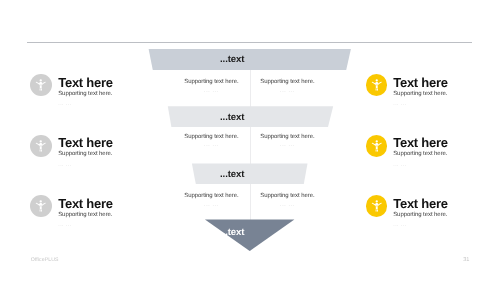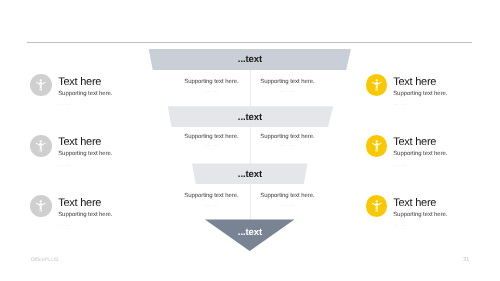--- a/index.html
+++ b/index.html
@@ -12,30 +12,30 @@
   .vline{position:absolute;left:250px;top:49px;width:1px;height:202px;background:#ececee;}
 
   .funnel{position:absolute;left:0;top:0;width:500px;height:281px;}
 
   
   .item{position:absolute;left:0;top:0;width:500px;height:0;}
   .circ{position:absolute;width:21.8px;height:21.8px;border-radius:50%;
         display:flex;align-items:center;justify-content:center;}
   .circ.gray{background:#cfcfcf;}
   .circ.yellow{background:#fac800;}
-  .t1{position:absolute;font-size:11px;font-weight:normal;color:#131313;
+  .t1{position:absolute;font-size:13px;font-weight:bold;color:#131313;
       letter-spacing:-0.25px;line-height:9px;white-space:nowrap;}
   .t2{position:absolute;font-size:6px;color:#3b3b3b;line-height:7px;
       white-space:nowrap;letter-spacing:-0.07px;}
   .t3{position:absolute;font-size:5px;color:#d4d4d4;line-height:6px;
       white-space:nowrap;letter-spacing:0.55px;}
 
   
   .ftext{position:absolute;width:60px;left:220px;font-size:9.6px;font-weight:bold;
-         color:#1b1b1b;text-align:center;letter-spacing:-0.1px;line-height:9px;}
+         color:#1b1b1b;letter-spacing:-0.1px;line-height:9px;}
   .ftext.w{color:#fff;}
 
   
   .sup{position:absolute;width:80px;text-align:center;}
   .sup .a{font-size:6px;color:#3a3a3a;line-height:7px;letter-spacing:-0.07px;white-space:nowrap;}
   .sup .b{font-size:5px;color:#cbcbcb;line-height:6px;letter-spacing:0.7px;margin-top:1.8px;white-space:nowrap;}
 
   .foot{position:absolute;left:30.8px;top:256.5px;font-size:5.2px;color:#c6c6c6;letter-spacing:0.08px;}
   .pg{position:absolute;left:463.2px;top:256.5px;font-size:5.6px;color:#c6c6c6;}
 </style>

